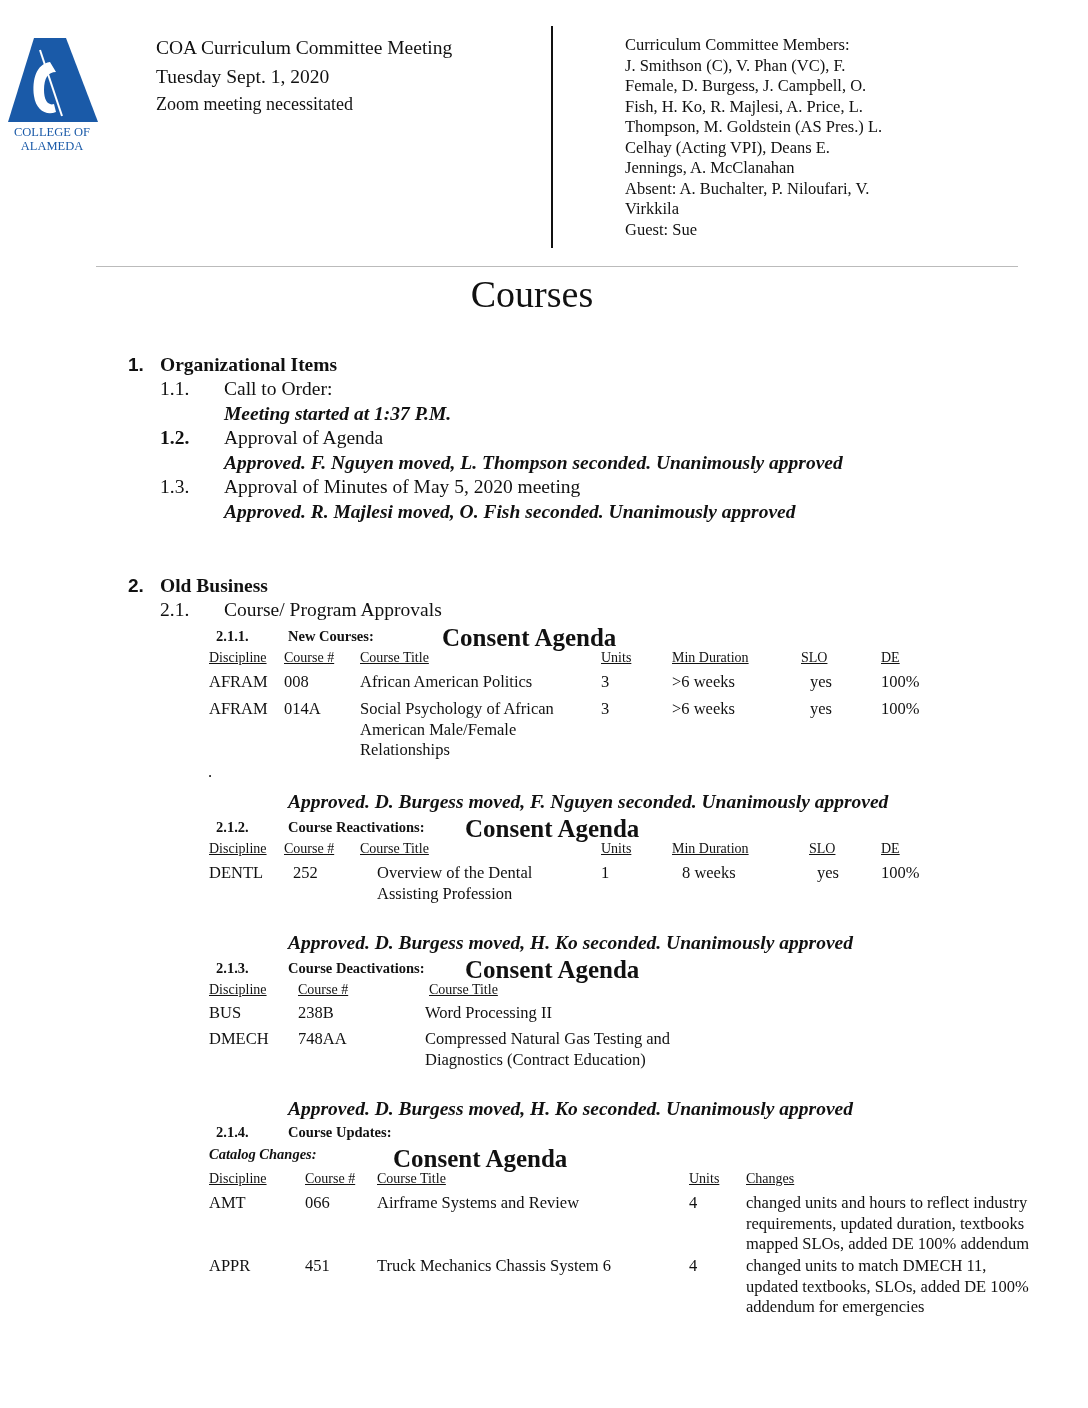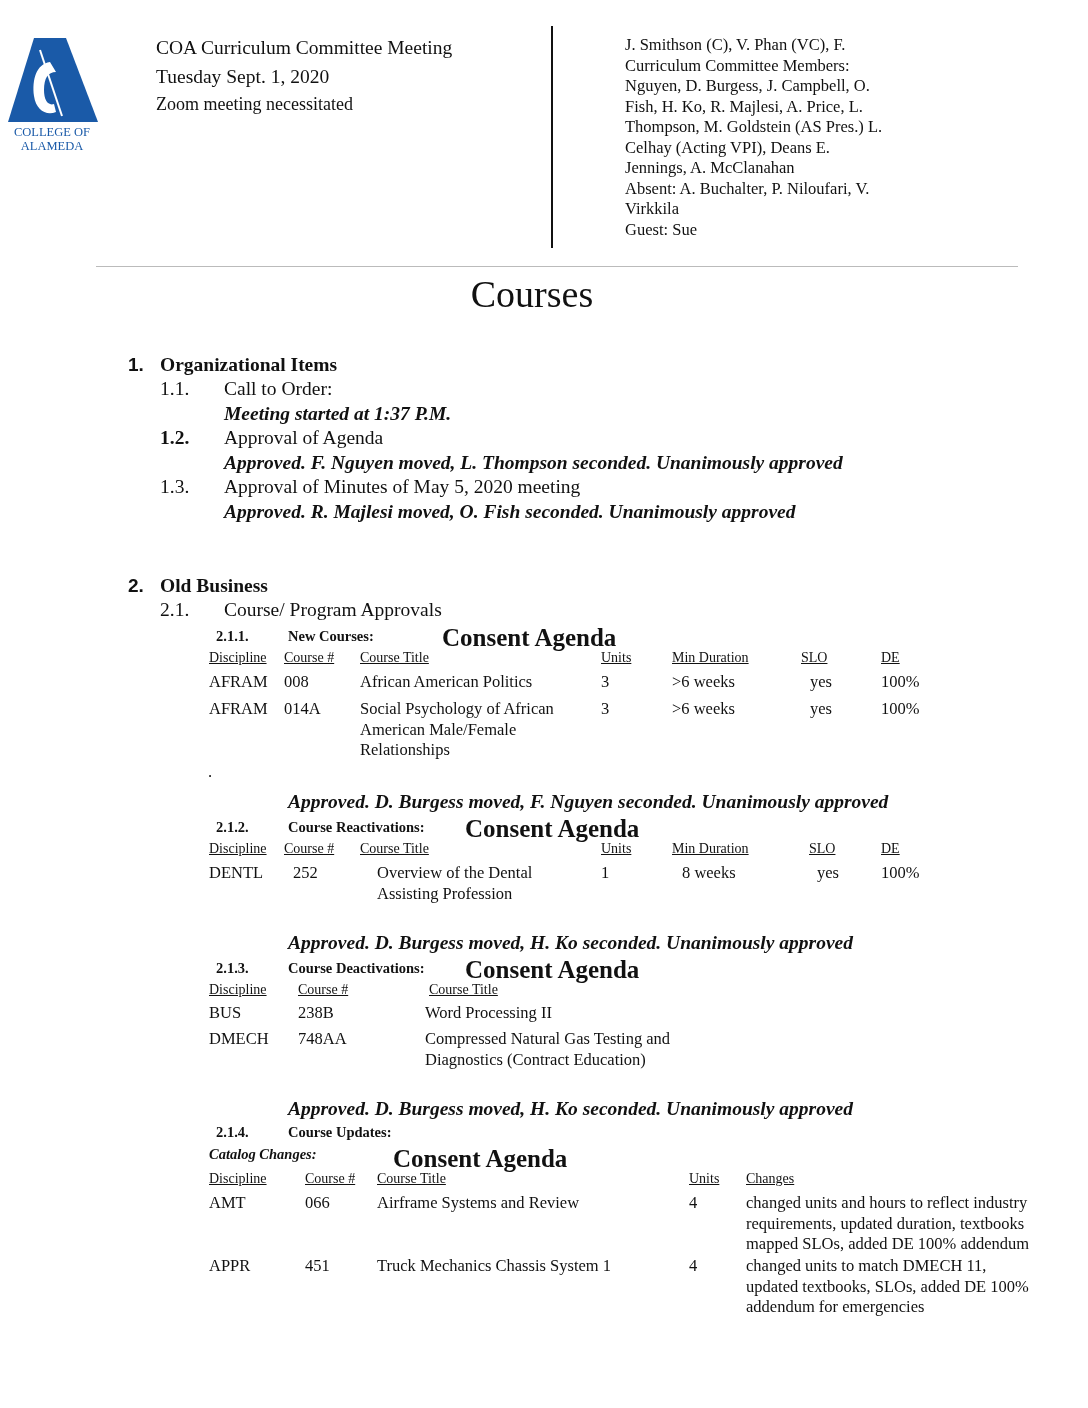--- a/index.html
+++ b/index.html
@@ -37,23 +37,23 @@
 
 <div class="abs header-left sans">
   <div>COA Curriculum Committee Meeting</div>
   <div>Tuesday Sept. 1, 2020</div>
   <div class="small">Zoom meeting necessitated</div>
 </div>
 
 <div class="abs vline"></div>
 
 <div class="abs header-right sans">
+  <div>Curriculum Committee Members:</div>
   <div>J. Smithson (C), V. Phan (VC), F.</div>
-  <div>Curriculum Committee Members:</div>
-  <div>Nguyen, D. Burgess, J. Campbell, O.</div>
+  <div>Female, D. Burgess, J. Campbell, O.</div>
   <div>Fish, H. Ko, R. Majlesi, A. Price, L.</div>
   <div>Thompson, M. Goldstein (AS Pres.) L.</div>
   <div>Celhay (Acting VPI), Deans E.</div>
   <div>Jennings, A. McClanahan</div>
   <div>Absent: A. Buchalter, P. Niloufari, V.</div>
   <div>Virkkila</div>
   <div>Guest: Sue</div>
 </div>
 
 <div class="abs hrule"></div>
@@ -184,20 +184,20 @@
   <div class="abs td" style="left:689px;top:1193px;">4</div>
   <div class="abs td" style="left:746px;top:1193px;">
     <div>changed units and hours to reflect industry</div>
     <div>requirements, updated duration, textbooks</div>
     <div>mapped SLOs, added DE 100% addendum</div>
   </div>
 </div>
 <div>
   <div class="abs td" style="left:209px;top:1256px;">APPR</div>
   <div class="abs td" style="left:305px;top:1256px;">451</div>
-  <div class="abs td" style="left:377px;top:1256px;">Truck Mechanics Chassis System 1</div>
+  <div class="abs td" style="left:377px;top:1256px;">Truck Mechanics Chassis System 6</div>
   <div class="abs td" style="left:689px;top:1256px;">4</div>
   <div class="abs td" style="left:746px;top:1256px;">
     <div>changed units to match DMECH 11,</div>
     <div>updated textbooks, SLOs, added DE 100%</div>
     <div>addendum for emergencies</div>
   </div>
 </div>
 
 </body></html>

